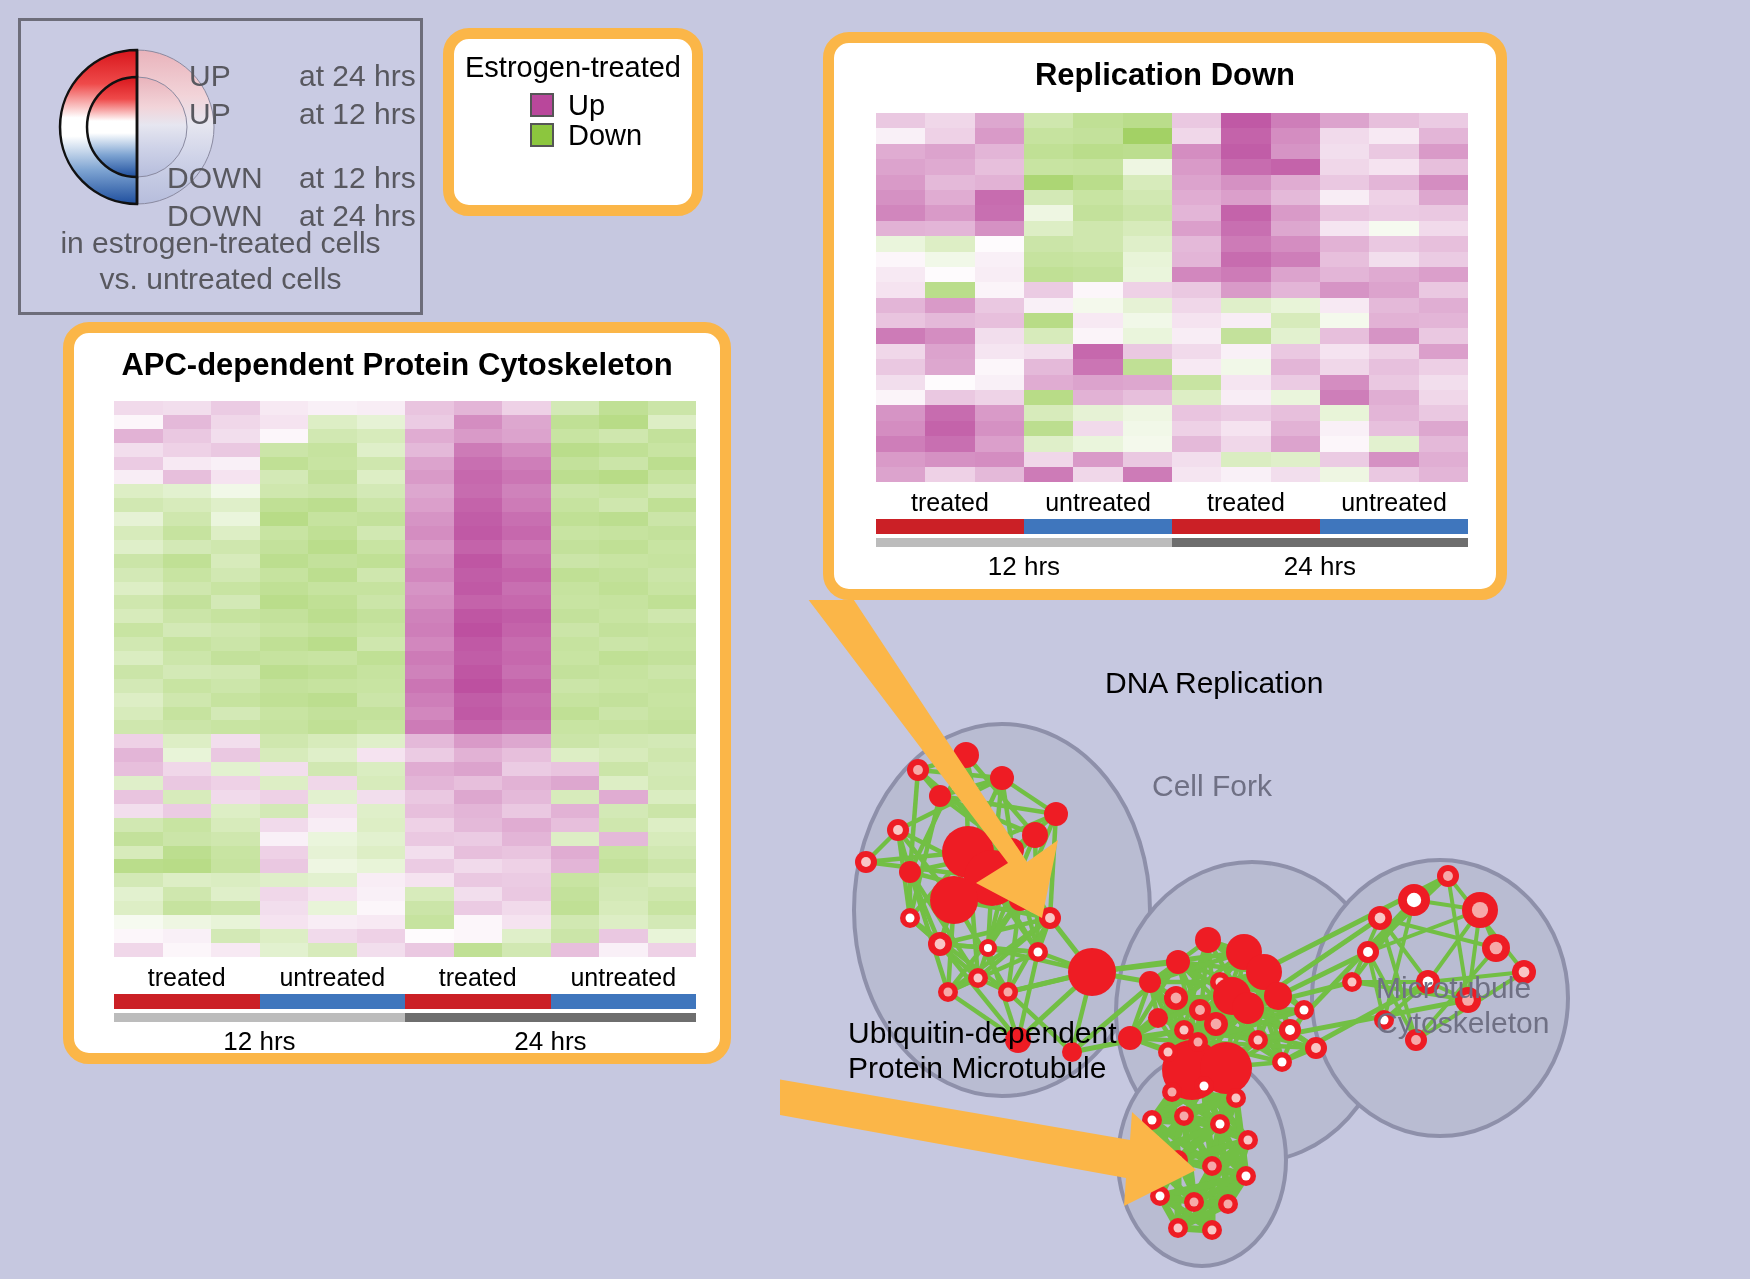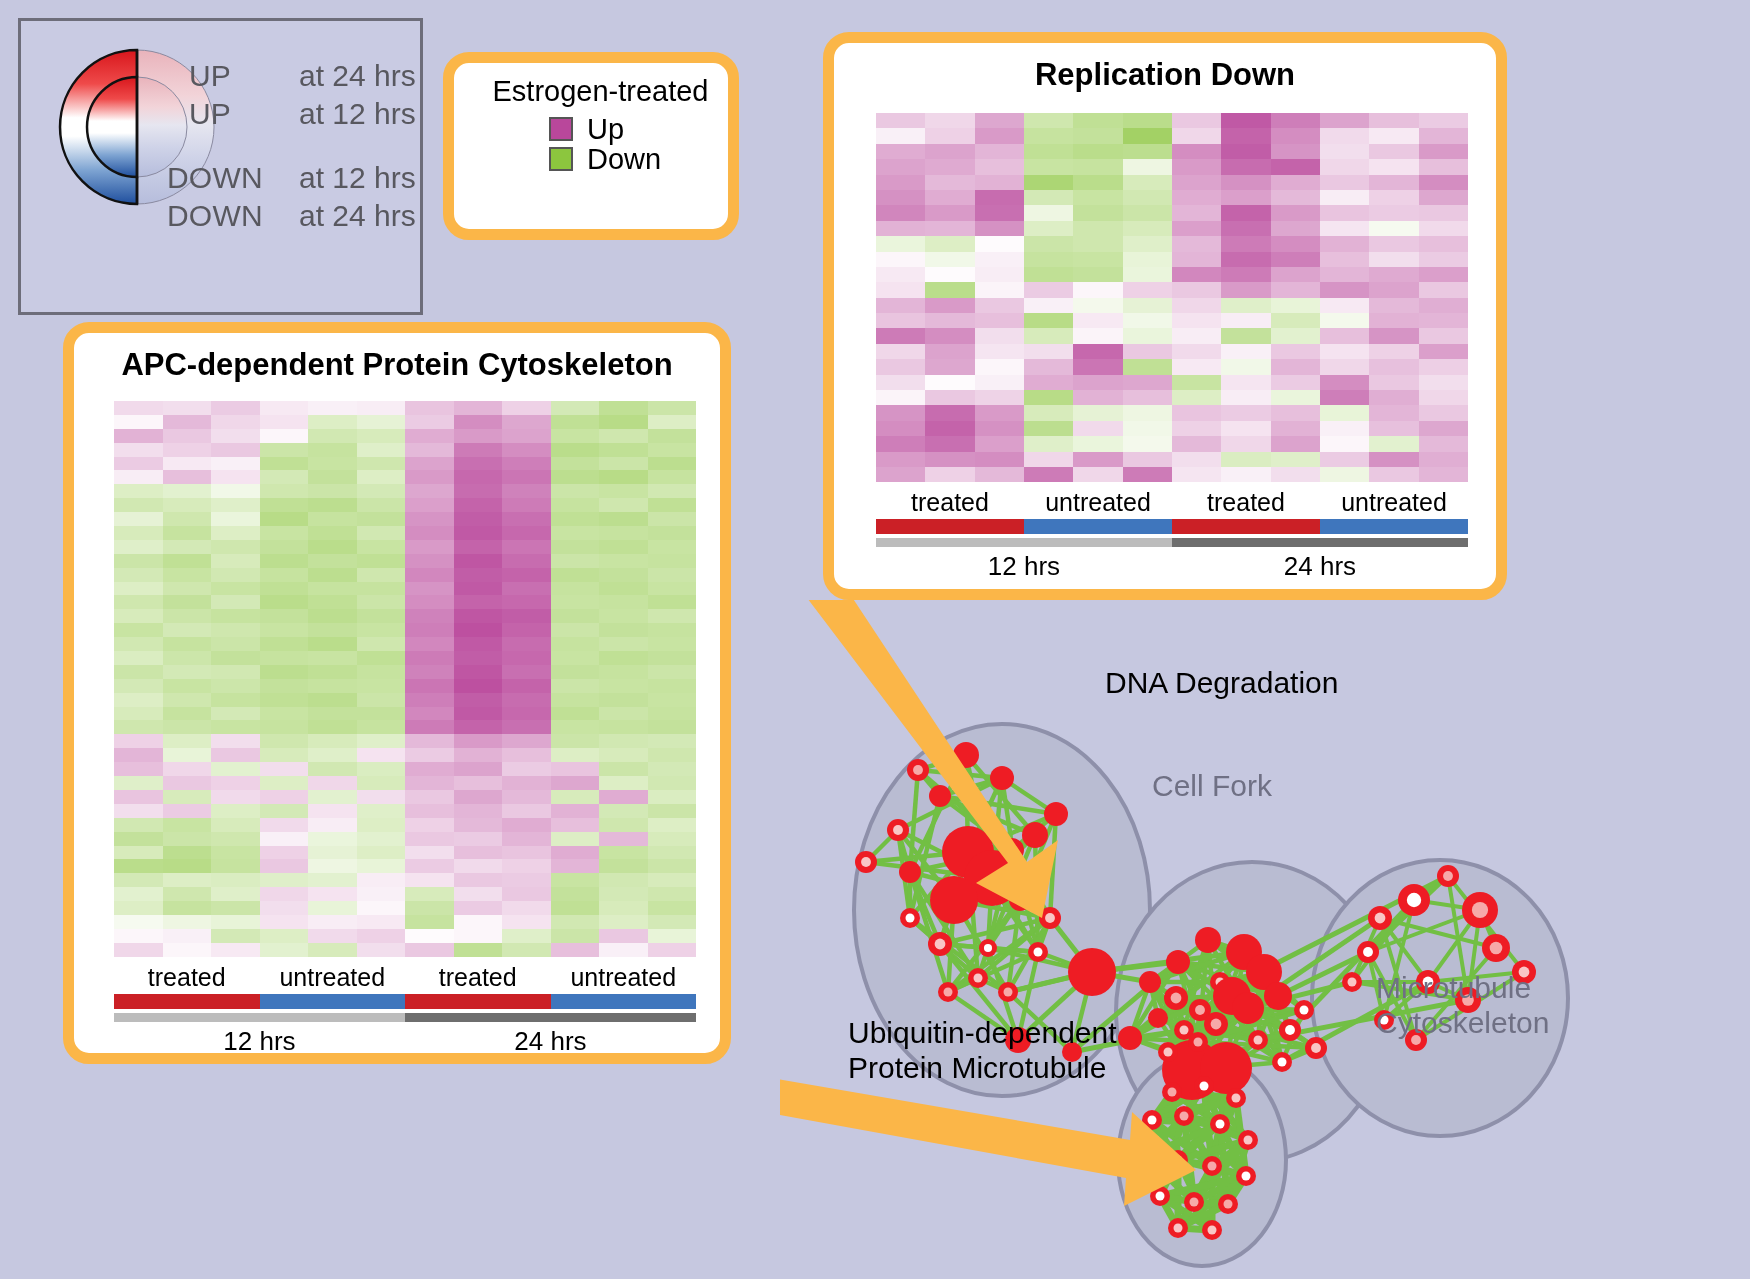--- a/index.html
+++ b/index.html
@@ -35,21 +35,21 @@
     position:absolute;background:#ffffff;
     border:11px solid #fbb648;border-radius:26px;
     box-sizing:border-box;
   }
   .card-title{
     text-align:center;color:#000;font-size:31px;font-weight:bold;
     margin-top:14px;
   }
 
   
-  #legend-card{left:443px;top:52px;width:296px;height:188px;padding-left:19px;}
+  #legend-card{left:443px;top:28px;width:260px;height:188px;}
   #legend-card .lg-t{
     text-align:center;color:#000;font-size:29px;line-height:1.16;
     margin-top:12px;font-weight:normal;
   }
   .lg-rows{margin-top:6px;padding-left:76px;}
   .lg-row{display:flex;align-items:center;gap:14px;margin-top:1px;}
   .lg-sw{width:24px;height:24px;border:2px solid #555;box-sizing:border-box;}
   .lg-sw.up{background:#b9479b;}
   .lg-sw.down{background:#8cc63e;}
   .lg-txt{font-size:29px;color:#000;line-height:1;}
@@ -129,20 +129,24 @@
 
     <span class="wheel-label" style="left:168px;top:76px;">UP</span>
     <span class="wheel-time" style="left:278px;top:76px;">at 12 hrs</span>
 
     <span class="wheel-label" style="left:146px;top:140px;">DOWN</span>
     <span class="wheel-time" style="left:278px;top:140px;">at 12 hrs</span>
 
     <span class="wheel-label" style="left:146px;top:178px;">DOWN</span>
     <span class="wheel-time" style="left:278px;top:178px;">at 24 hrs</span>
 
+    <div id="wl-caption">
+      <div>in estrogen-treated cells</div>
+      <div>vs. untreated cells</div>
+    </div>
   </div>
 
   <div class="card" id="legend-card">
     <div class="lg-t">
       <div>Estrogen-treated</div>
     </div>
     <div class="lg-rows">
       <div class="lg-row">
         <span class="lg-sw up"></span>
         <span class="lg-txt">Up</span>
@@ -1436,21 +1440,21 @@
           <circle cx="432" cy="630" r="4.5" fill="#f9c6c6"></circle>
         </g>
     </svg>
 
     
     <svg style="position:absolute;left:0;top:0;pointer-events:none" width="960" height="679">
       <path d="M15 -18 L62 -18 L247 262 L278 240 L262 318 L196 283 L228 263 Z" fill="#fbb648"></path>
       <path d="M-805 340 L350 540 L352 512 L416 570 L344 606 L346 578 L-807 368 Z" fill="#fbb648"></path>
     </svg>
 
-    <div class="net-label" id="lbl-dna">DNA Degradation</div>
+    <div class="net-label" id="lbl-dna">DNA Replication</div>
     <div class="net-label" id="lbl-cell">Cell Fork</div>
     <div class="net-label" id="lbl-micro">Microtubule
 Cytoskeleton</div>
     <div class="net-label" id="lbl-ubiq">Ubiquitin-dependent
 Protein Microtubule</div>
   </div>
 
 </div>
 
 </body></html>

